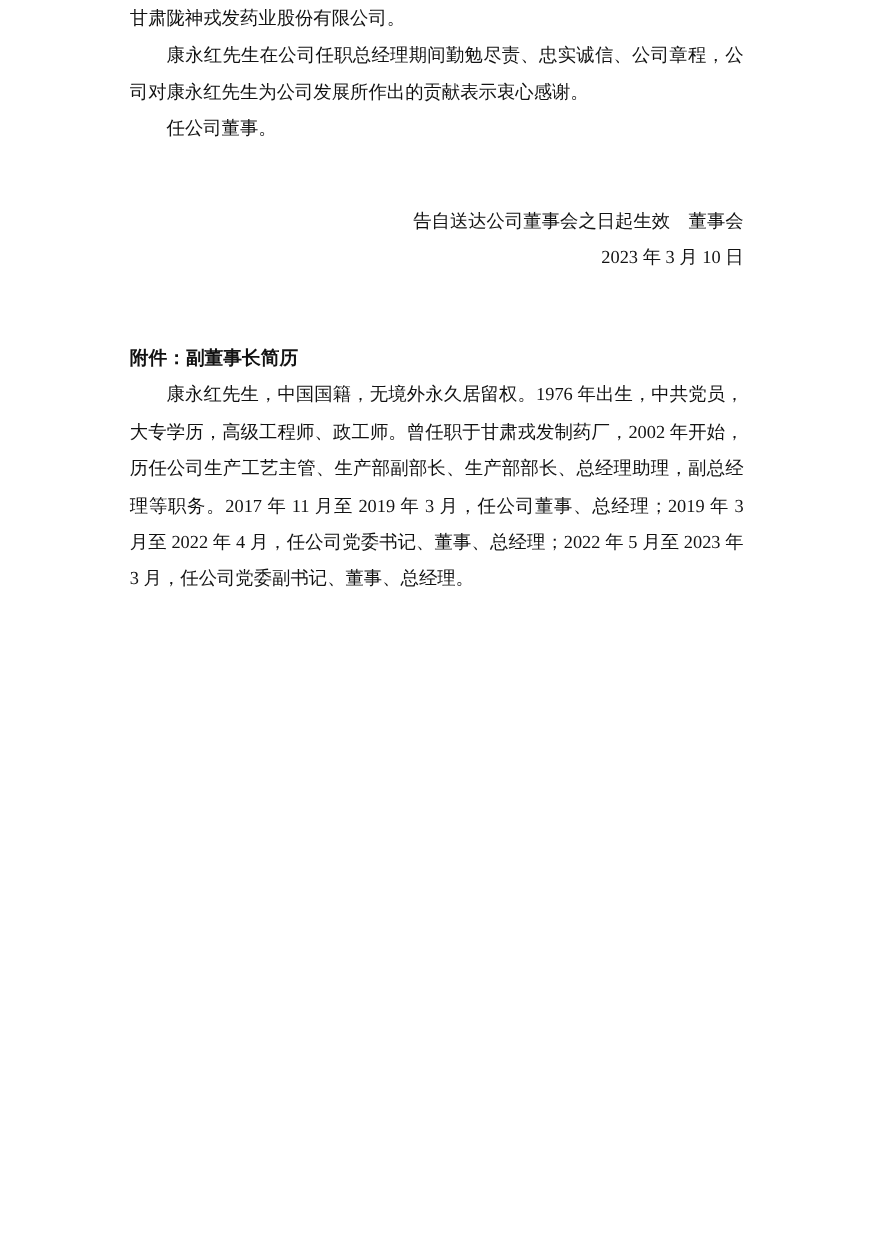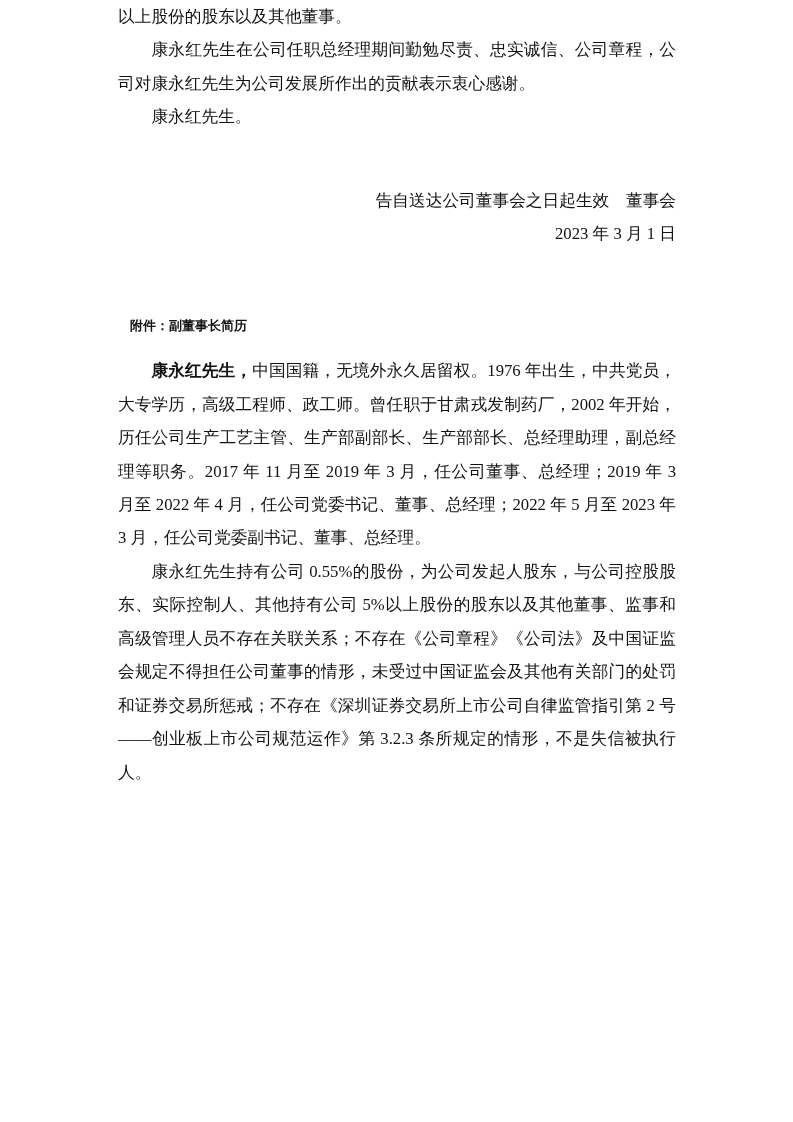--- a/index.html
+++ b/index.html
@@ -28,44 +28,43 @@
   .page p { margin: 0; padding: 0; }
 
   .para-first { margin-top: 100px; }        
   .indent { text-indent: 2em; }
 
   .signature-block {
     margin-top: 50px;
     text-align: right;
   }
   .attachment-heading {
-    margin: 12px;
+    margin: 0;
     margin-top: 58px;
-    font-size: 13px;
+    font-size: 17px;
     line-height: 33.45px;
     font-weight: bold;
     text-align: left;
   }
-  .lead-bold { font-weight: bold; margin-top: 45px; }
+  .lead-bold { font-weight: normal; margin-top: 45px; }
 </style>
 </head>
 <body>
 
 <div class="page">
 
-  <p class="para-first">以上股份的股东以及其他董事。</p>
+  <p class="para-first">甘肃陇神戎发药业股份有限公司。</p>
 
   <p class="indent">康永红先生在公司任职总经理期间勤勉尽责、忠实诚信、公司章程，公司对康永红先生为公司发展所作出的贡献表示衷心感谢。</p>
 
-  <p class="indent">康永红先生。</p>
+  <p class="indent">任公司董事。</p>
 
   <div class="signature-block">
     <p>告自送达公司董事会之日起生效　董事会</p>
-    <p>2023 年 3 月 1 日</p>
+    <p>2023 年 3 月 10 日</p>
   </div>
 
   <h3 class="attachment-heading">附件：副董事长简历</h3>
 
   <p class="indent"><span class="lead-bold">康永红先生，</span><span>中国国籍，无境外永久居留权。1976 年出生，中共党员，大专学历，高级工程师、政工师。曾任职于甘肃戎发制药厂，2002 年开始，历任公司生产工艺主管、生产部副部长、生产部部长、总经理助理，副总经理等职务。2017 年 11 月至 2019 年 3 月，任公司董事、总经理；2019 年 3 月至 2022 年 4 月，任公司党委书记、董事、总经理；2022 年 5 月至 2023 年 3 月，任公司党委副书记、董事、总经理。</span></p>
 
-  <p class="indent"><span>康永红先生持有公司 0.55%的股份，为公司发起人股东，与公司控股股东、实际控制人、其他持有公司 5%以上股份的股东以及其他董事、监事和高级管理人员不存在关联关系；不存在《公司章程》《公司法》及中国证监会规定不得担任公司董事的情形，未受过中国证监会及其他有关部门的处罚和证券交易所惩戒；不存在《深圳证券交易所上市公司自律监管指引第 2 号——创业板上市公司规范运作》第 3.2.3 条所规定的情形，不是失信被执行人。</span></p>
 
 </div>
 
 </body></html>

